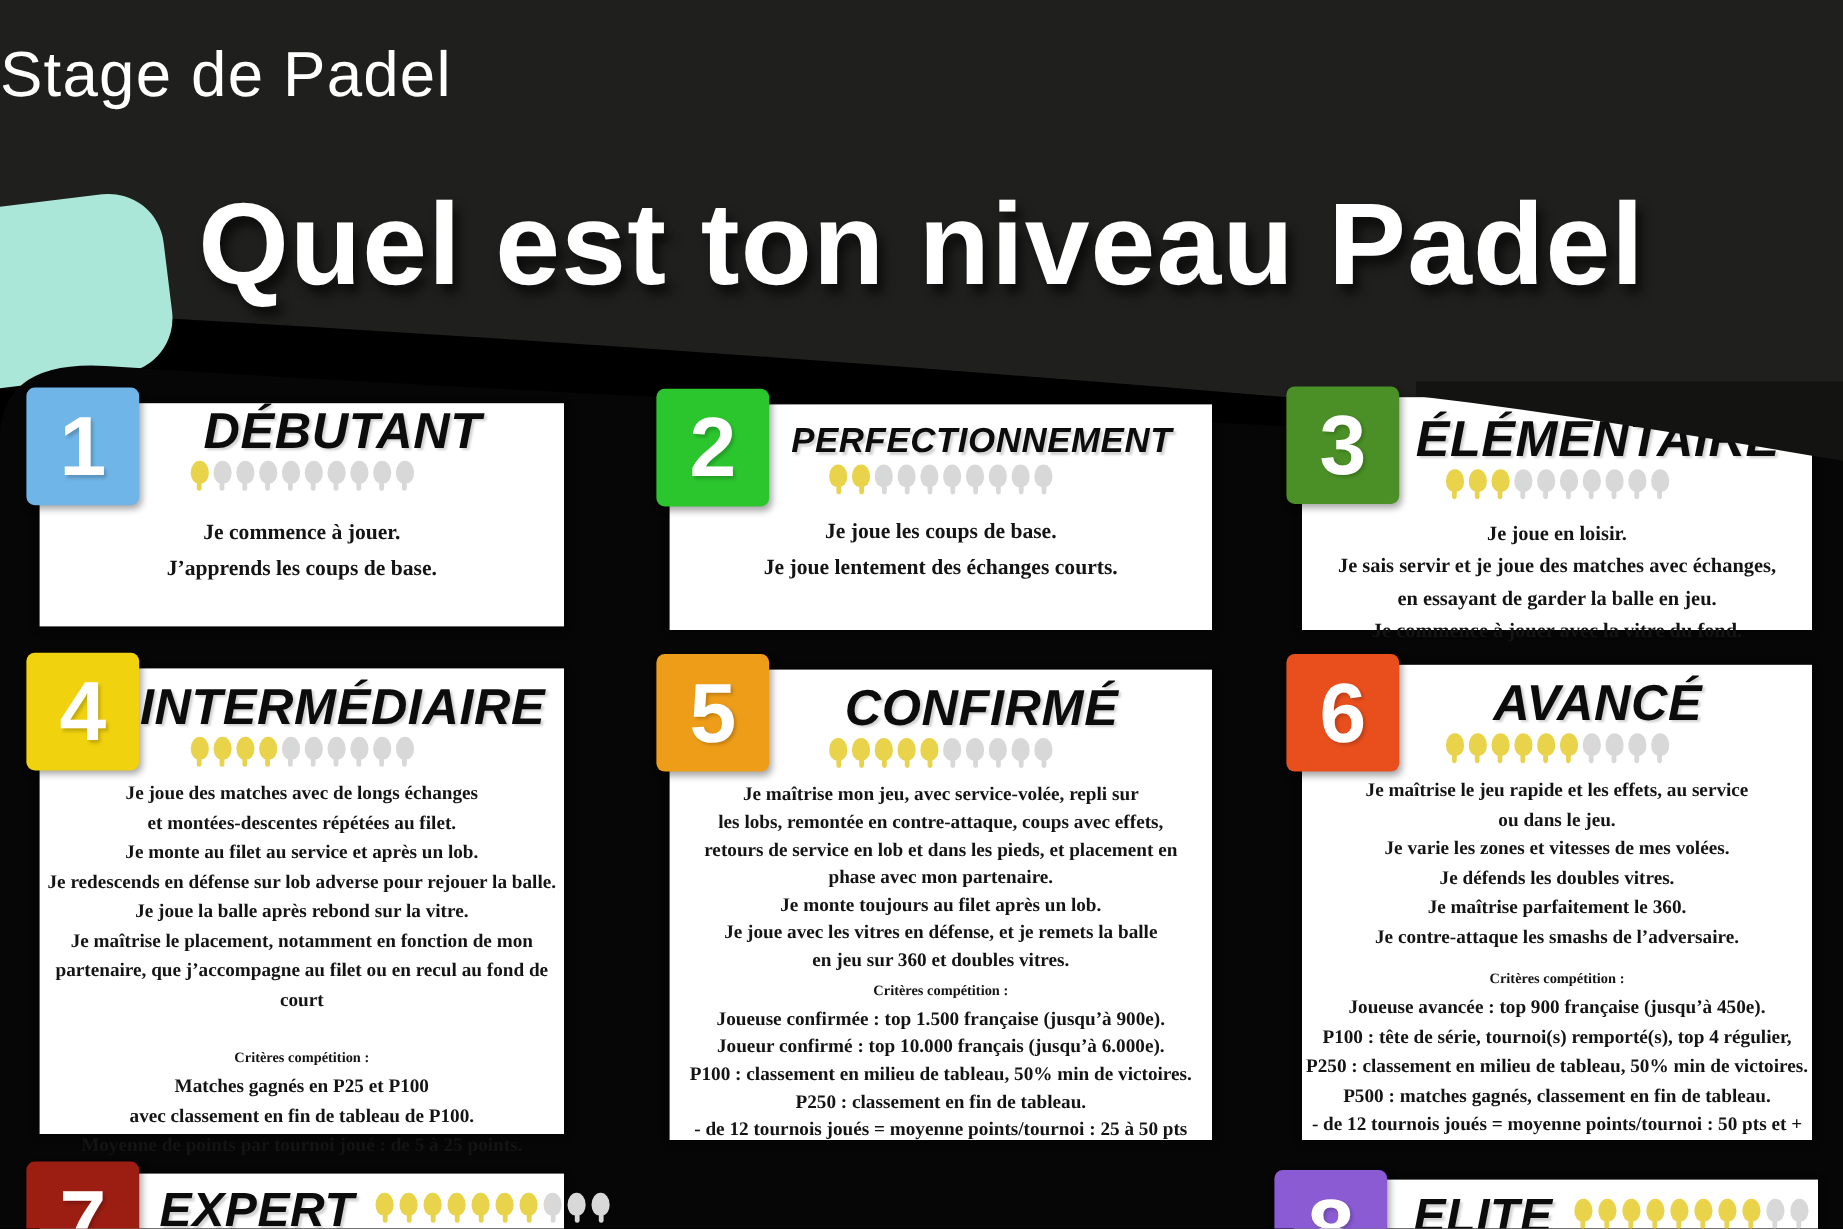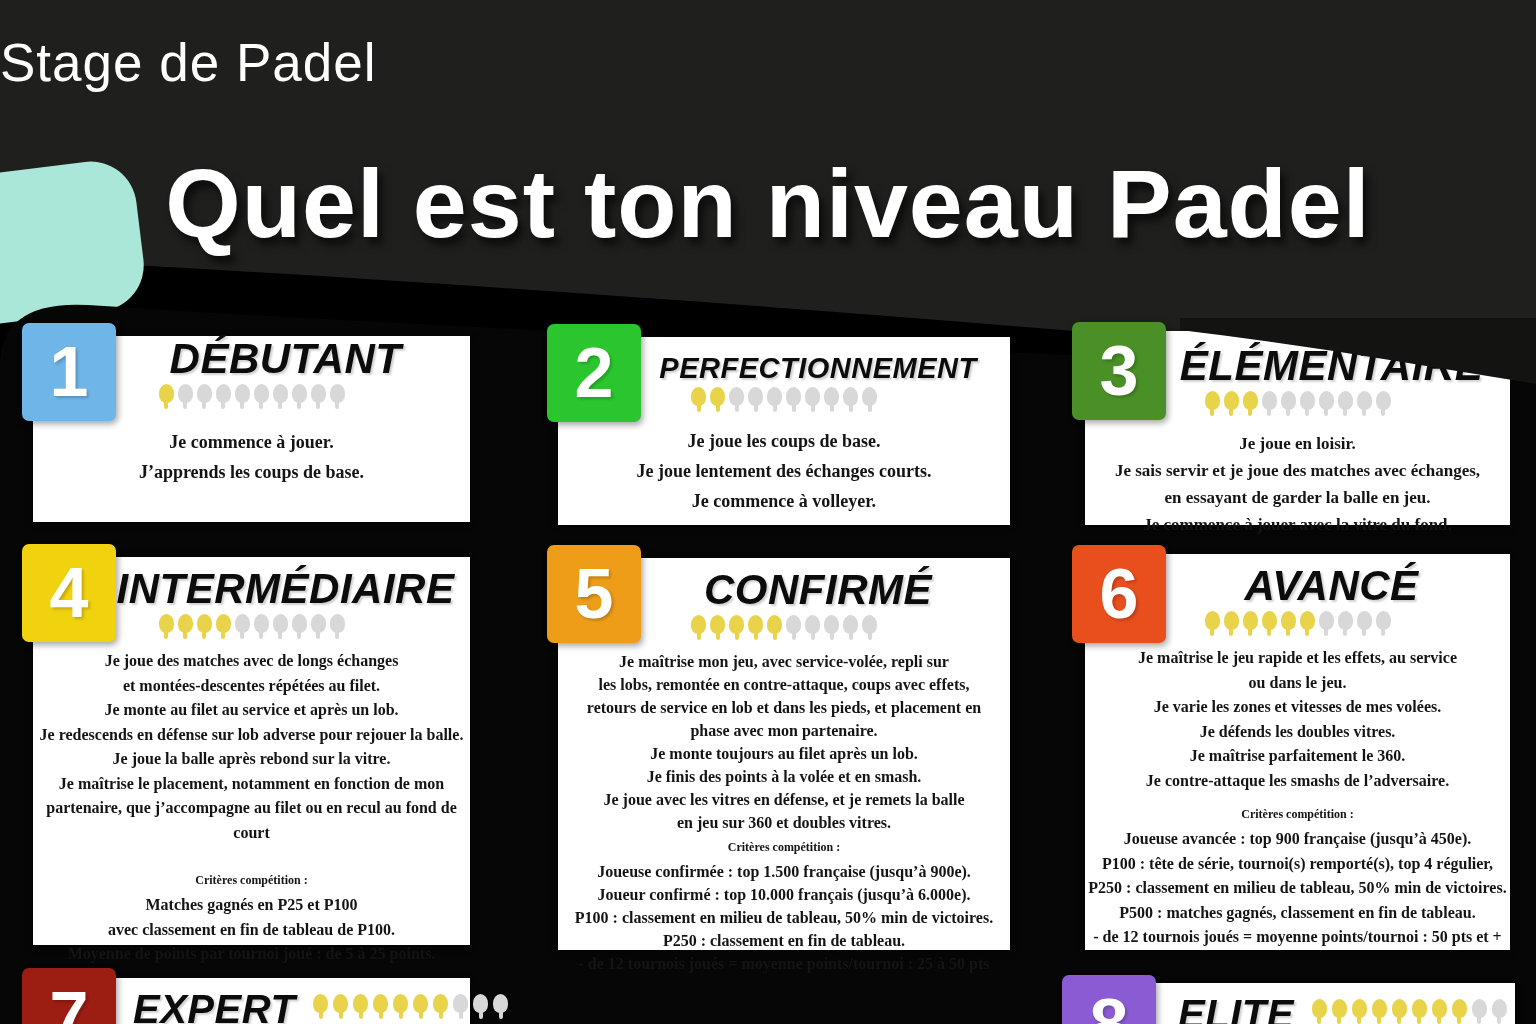--- a/index.html
+++ b/index.html
@@ -110,21 +110,20 @@
   <section class="card card2 fs18">
     <div class="badge" style="background-color: rgb(43, 198, 46);">
       <span>2</span>
     </div>
     <div class="card-inner">
       <h2 class="card-title t-sm">PERFECTIONNEMENT</h2>
       <div class="rating"><span class="racket filled"></span><span class="racket filled"></span><span class="racket empty"></span><span class="racket empty"></span><span class="racket empty"></span><span class="racket empty"></span><span class="racket empty"></span><span class="racket empty"></span><span class="racket empty"></span><span class="racket empty"></span></div>
       <div class="body">
           <div class="body-line">Je joue les coups de base.</div>
           <div class="body-line">Je joue lentement des échanges courts.</div>
-          <div class="body-line">Je commence à volleyer.</div>
         </div>
     </div>
   </section>
 
   <section class="card card3 fs17">
     <div class="badge" style="background-color: rgb(74, 144, 38);">
       <span>3</span>
     </div>
     <div class="card-inner">
       <h2 class="card-title">ÉLÉMENTAIRE</h2>
@@ -172,21 +171,20 @@
     </div>
     <div class="card-inner">
       <h2 class="card-title">CONFIRMÉ</h2>
       <div class="rating"><span class="racket filled"></span><span class="racket filled"></span><span class="racket filled"></span><span class="racket filled"></span><span class="racket filled"></span><span class="racket empty"></span><span class="racket empty"></span><span class="racket empty"></span><span class="racket empty"></span><span class="racket empty"></span></div>
       <div class="body">
           <div class="body-line">Je maîtrise mon jeu, avec service-volée, repli sur</div>
           <div class="body-line">les lobs, remontée en contre-attaque, coups avec effets,</div>
           <div class="body-line">retours de service en lob et dans les pieds, et placement en</div>
           <div class="body-line">phase avec mon partenaire.</div>
           <div class="body-line">Je monte toujours au filet après un lob.</div>
-          <div class="body-line">Je finis des points à la volée et en smash.</div>
           <div class="body-line">Je joue avec les vitres en défense, et je remets la balle</div>
           <div class="body-line">en jeu sur 360 et doubles vitres.</div>
         </div>
       <div class="criteria gap-0">
         <div class="criteria-label">Critères compétition :</div>
         <div class="body gap-0">
             <div class="body-line">Joueuse confirmée : top 1.500 française (jusqu’à 900e).</div>
             <div class="body-line">Joueur confirmé : top 10.000 français (jusqu’à 6.000e).</div>
             <div class="body-line">P100 : classement en milieu de tableau, 50% min de victoires.</div>
             <div class="body-line">P250 : classement en fin de tableau.</div>

